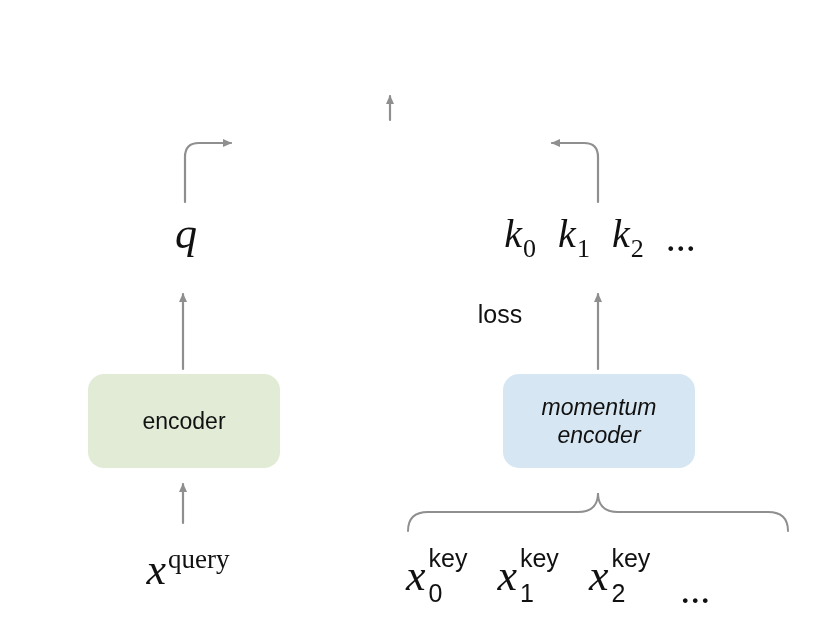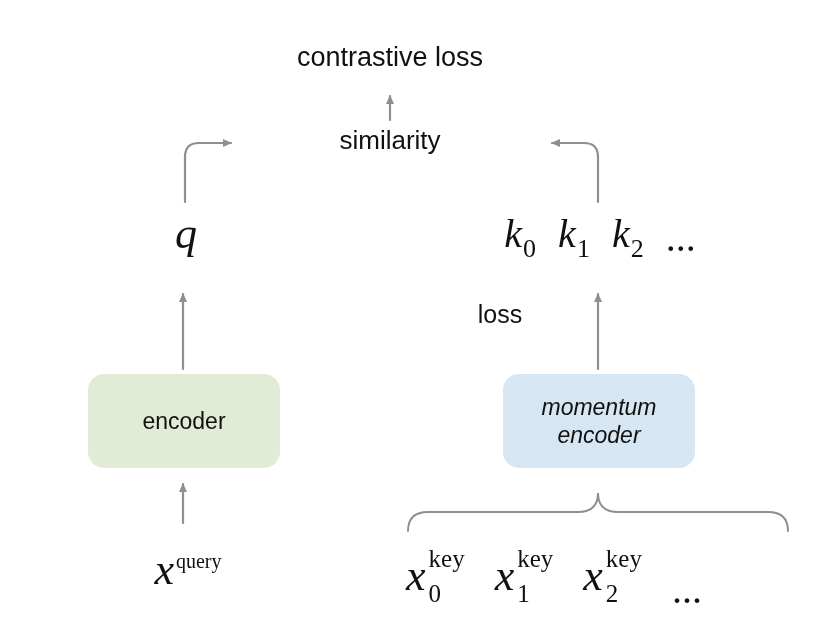--- a/index.html
+++ b/index.html
@@ -40,32 +40,32 @@
     font-size:23px;line-height:1.22;
     white-space:pre-line;
   }
   .box-encoder{left:88px;top:374px;background:var(--encoder-fill);}
   .box-momentum{left:503px;top:374px;background:var(--momentum-fill);font-style:italic;}
   .mi{font-family:"Liberation Serif", serif;font-style:italic;line-height:1;}
   .m-q{font-size:44px;}
   .m-k{font-size:40px;}
   .m-x{font-size:44px;}
   .msub{font-family:"Liberation Serif", serif;font-style:normal;font-size:26px;position:relative;top:10px;margin-left:1px;line-height:1;}
-  .msup{font-family:"Liberation Serif", serif;font-style:normal;font-size:20px;position:relative;top:-16px;margin-left:2px;line-height:1;}
+  .msup{font-family:"Liberation Serif", serif;font-style:normal;font-size:27px;position:relative;top:-16px;margin-left:2px;line-height:1;}
   .mell{font-family:"Liberation Serif", serif;font-size:40px;line-height:1;position:relative;top:4px;}
 
   .keys-row{display:flex;gap:22px;align-items:baseline;}
   .mk{display:inline-flex;align-items:baseline;}
 
   .inputs-row{display:flex;gap:30px;align-items:center;}
   .xk{display:inline-flex;align-items:center;}
   .stack{
     display:inline-flex;flex-direction:column;justify-content:space-between;
     height:60px;margin-left:3px;
-    font-family:Liberation Serif, serif;font-size:25px;line-height:1;
+    font-family:Liberation Sans, sans-serif;font-size:25px;line-height:1;
   }
   .xq{display:inline-flex;align-items:baseline;}
 
   .watermark{font-size:20px;color:var(--watermark);white-space:nowrap;}
 </style>
 </head>
 <body>
 
 <div class="canvas">
 
@@ -77,23 +77,21 @@
     </defs>
     <path d="M390,120 L390,96" class="arrow-line" marker-end="url(#ah)"></path>
     <path d="M185,202 L185,157 Q185,143 199,143 L231,143" class="arrow-line" marker-end="url(#ah)"></path>
     <path d="M598,202 L598,157 Q598,143 584,143 L552,143" class="arrow-line" marker-end="url(#ah)"></path>
     <path d="M183,369 L183,294" class="arrow-line" marker-end="url(#ah)"></path>
     <path d="M598,369 L598,294" class="arrow-line" marker-end="url(#ah)"></path>
     <path d="M183,523 L183,484" class="arrow-line" marker-end="url(#ah)"></path>
     <path d="M408,531 Q408,512 428,512 L578,512 Q598,512 598,493 Q598,512 618,512 L768,512 Q788,512 788,531" class="brace"></path>
   </svg>
 
-  <div class="abs cx t-loss" style="left:390px;top:42px;">contrastive loss</div>
 
-  <div class="abs cx t-sim" style="left:390px;top:125px;">similarity</div>
 
   <div class="abs cx mi m-q" style="left:186px;top:212px;">q</div>
 
   <div class="abs cx keys-row" style="left:600px;top:214px;">
     <span class="mk">
       <span class="mi m-k">k</span>
       <span class="msub">0</span>
     </span>
     <span class="mk">
       <span class="mi m-k">k</span>

